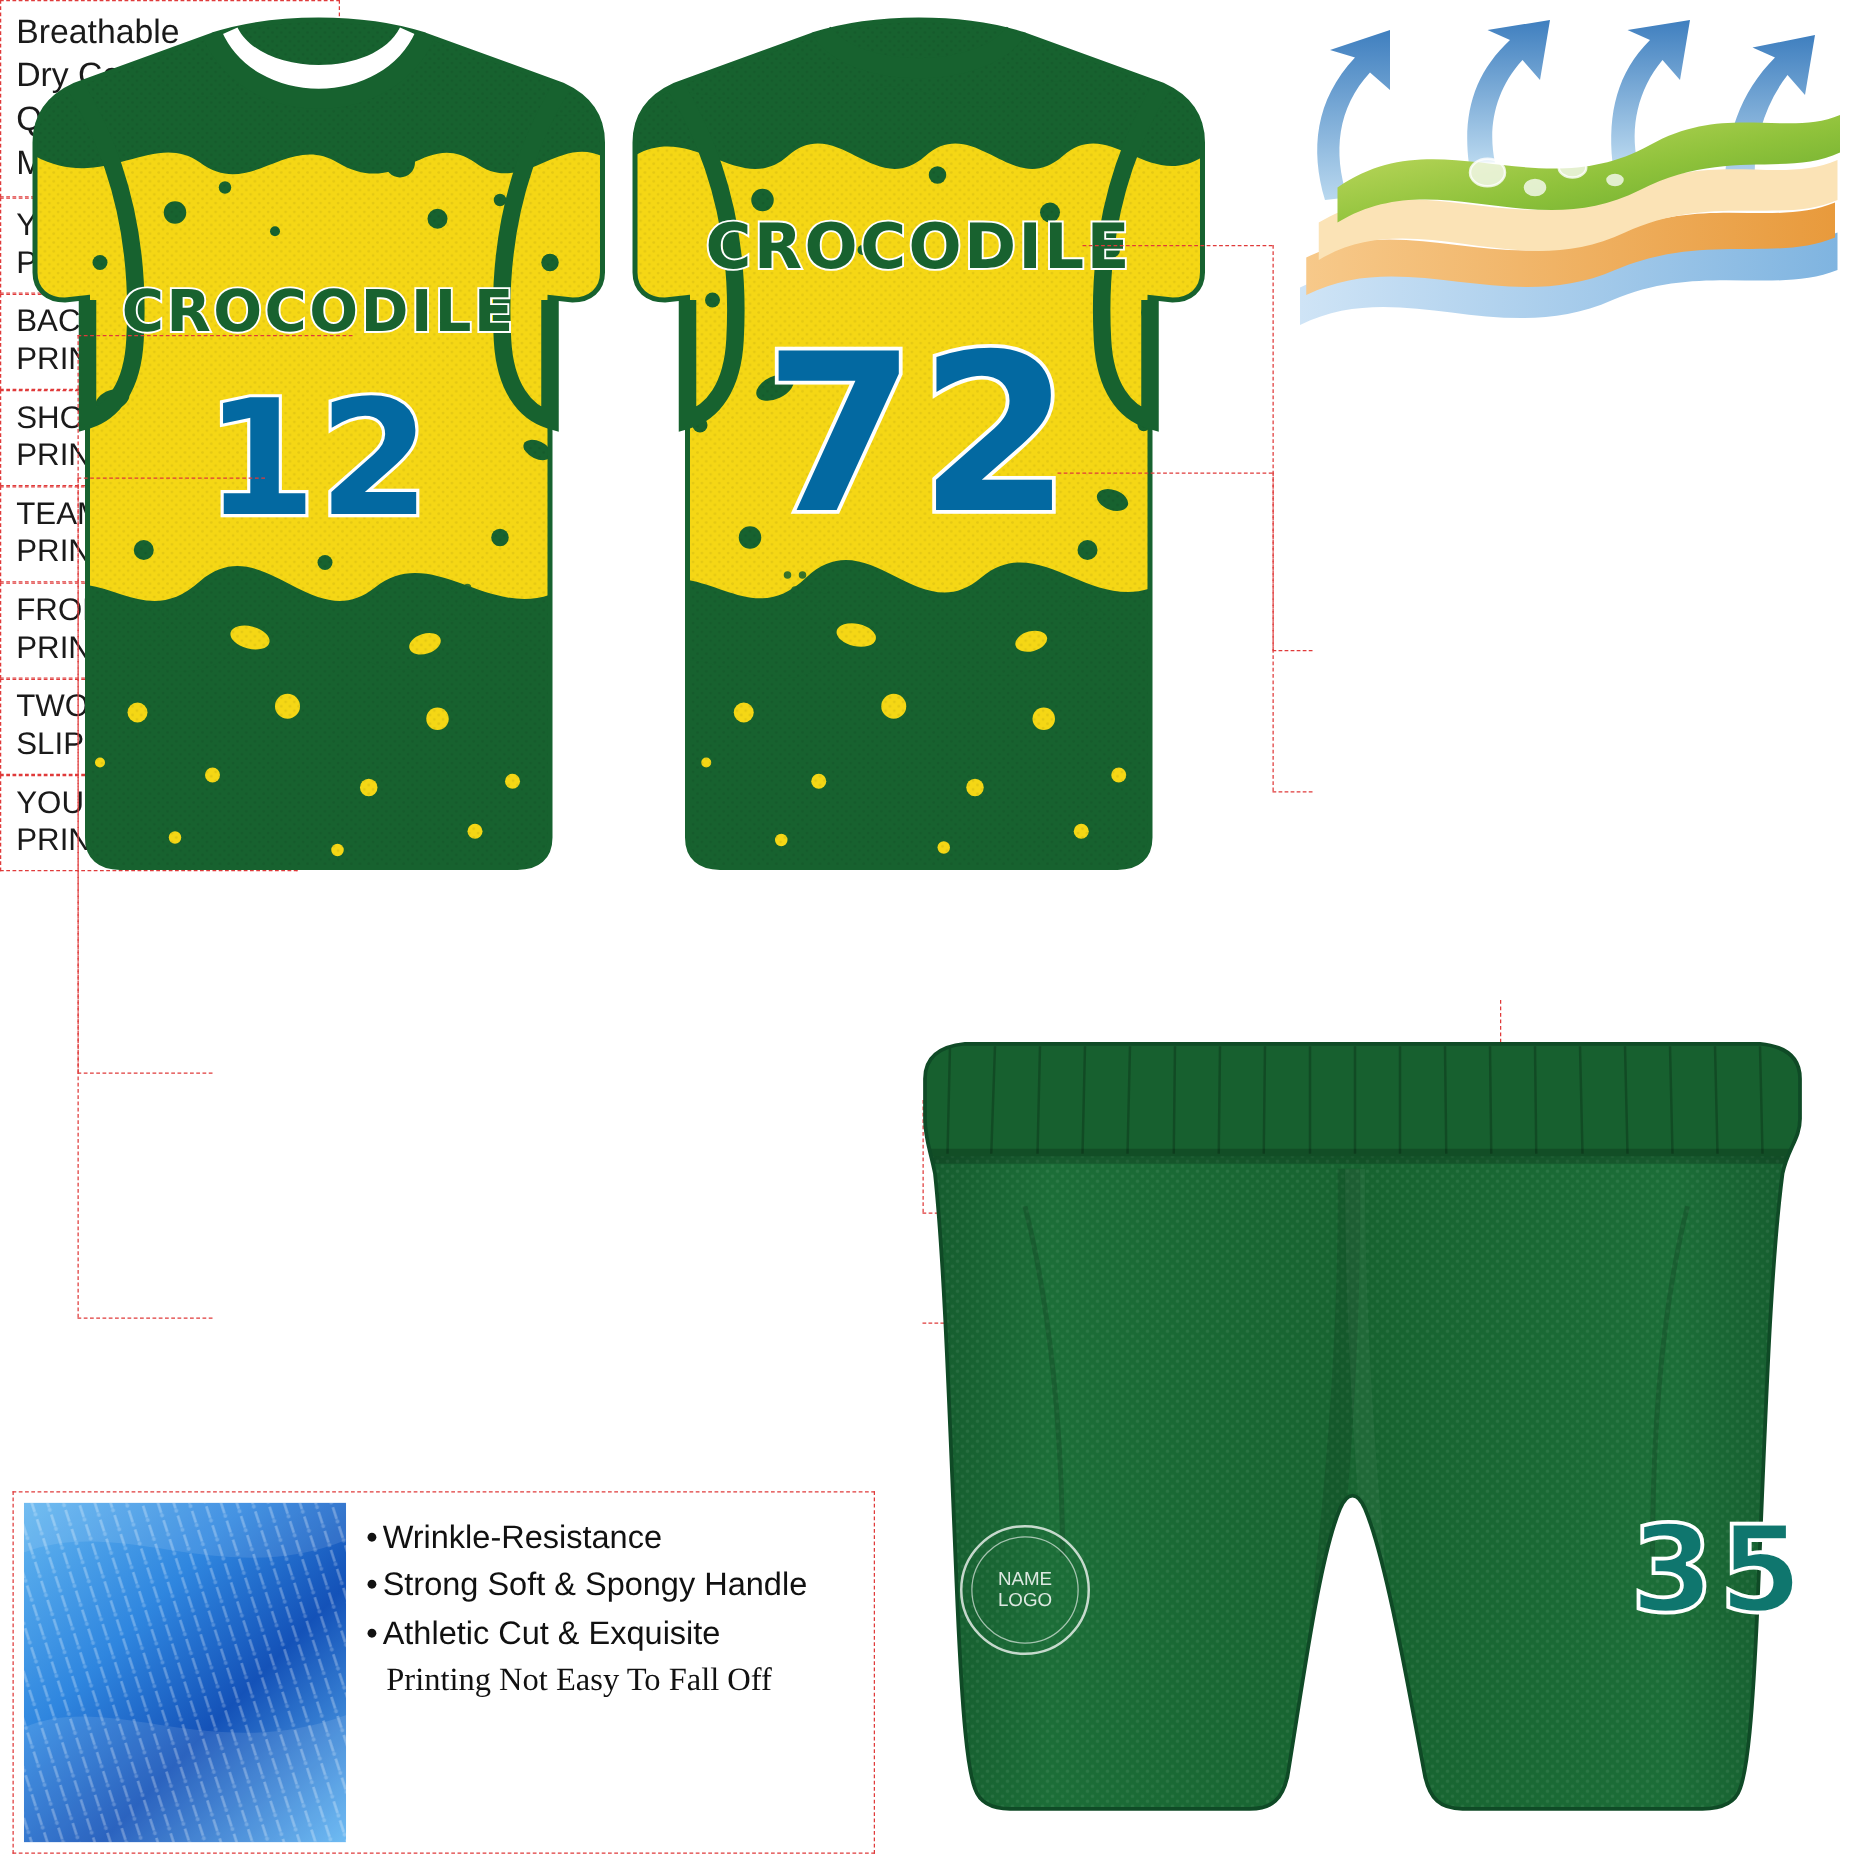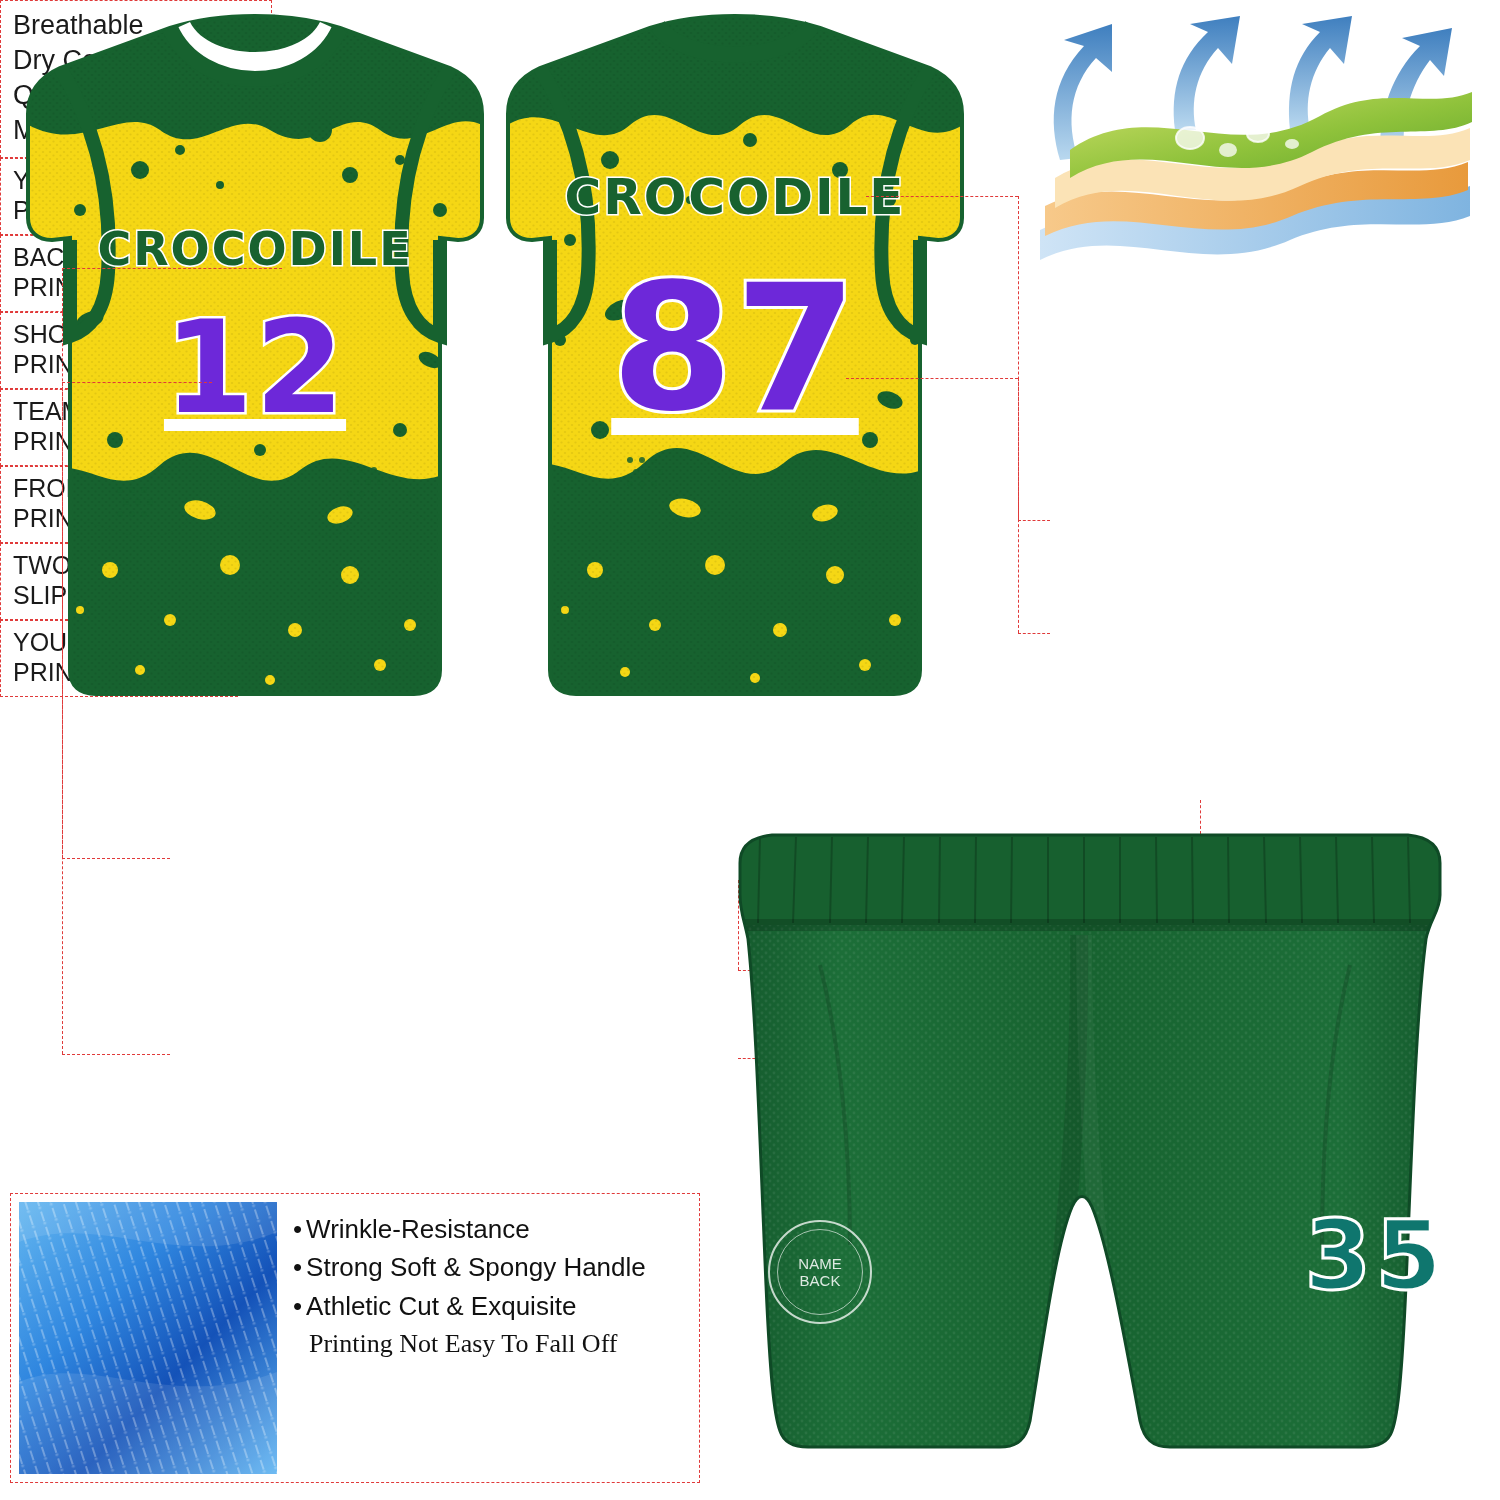--- a/index.html
+++ b/index.html
@@ -35,23 +35,22 @@
     font-weight:bold;
     color:#18622f;
     -webkit-text-stroke:3px #ffffff;
     paint-order:stroke fill;
     letter-spacing:2px;
   }
   .big-num {
     position:absolute;
     font-family:"DejaVu Sans", sans-serif;
     font-weight:bold;
-    color:#6d28d9;
+    color:#0369a1;
     letter-spacing:2px;
-    text-decoration:underline;
   }
 
   
   .feature-box {
     position:absolute;
     border:1.5px dashed #e03a3a;
     background:#fff;
     padding:10px 12px;
   }
   .feature-box ul { margin:0; padding:0; list-style:none; }
@@ -274,21 +273,21 @@
              L462,208 C462,222 452,230 438,230
              L420,228 L420,660 C420,676 410,684 394,684
              L76,684 C60,684 50,676 50,660
              L50,228 L32,230 C18,230 8,222 8,208
              L8,104 C8,84 18,68 40,58 Z" fill="none" stroke="#17622f" stroke-width="4"></path>
     <path d="M158,16 C185,54 285,54 312,16" fill="none" stroke="#17622f" stroke-width="16"></path>
     <path d="M40,58 C78,120 92,190 88,262 C86,300 70,320 50,326 L50,230" fill="none" stroke="#17622f" stroke-width="14"></path>
     <path d="M430,58 C392,120 378,190 382,262 C384,300 400,320 420,326 L420,230" fill="none" stroke="#17622f" stroke-width="14"></path>
   </svg>
   <div class="team-name" style="left:0; top:158px; width:470px; text-align:center; font-size:50px;">CROCODILE</div>
-  <div class="big-num" style="left:0; top:237px; width:470px; text-align:center; font-size:175px; -webkit-text-stroke:6px #ffffff; paint-order:stroke;">87</div>
+  <div class="big-num" style="left:0; top:237px; width:470px; text-align:center; font-size:175px; -webkit-text-stroke:6px #ffffff; paint-order:stroke;">72</div>
 </div>
 
 <div class="abs" style="left:1000px; top:10px; width:480px; height:270px;">
   <svg viewBox="0 0 480 270" width="480" height="270">
     <defs>
       <linearGradient id="arrG" x1="0" y1="1" x2="0" y2="0">
         <stop offset="0%" stop-color="#b9d8ef"></stop>
           <stop offset="100%" stop-color="#3f7fbf"></stop>
       </linearGradient>
       <linearGradient id="grnG" x1="0" y1="0" x2="1" y2="1">
@@ -465,21 +464,21 @@
              C688,628 676,632 662,632 L470,632 C452,632 444,624 440,606
              C424,520 408,430 392,392 C386,378 378,378 372,392
              C356,430 344,520 330,606 C326,624 318,632 300,632
              L108,632 C94,632 84,628 80,616 C74,600 70,560 66,470
              C60,330 56,200 48,124 C44,104 40,96 40,80 Z" fill="none" stroke="#0f4a26" stroke-width="3"></path>
   </svg>
   <div class="shorts-num" style="right:34px; top:385px; font-size:96px;">35</div>
   <div class="logo-circle" style="left:68px; top:405px; width:104px; height:104px;">
     <div class="inner"></div>
     <span>NAME</span>
-    <span>BACK</span>
+    <span>LOGO</span>
   </div>
 </div>
 
 <div class="feature-box" style="left:10px; top:1193px; width:690px; height:290px; padding:0;">
   <div class="abs" style="left:8px; top:8px; width:258px; height:272px; overflow:hidden;">
     <svg viewBox="0 0 258 272" width="258" height="272">
       <defs>
         <linearGradient id="swG" x1="0" y1="0" x2="1" y2="1">
           <stop offset="0%" stop-color="#63b6f0"></stop>
           <stop offset="35%" stop-color="#2f86df"></stop>

